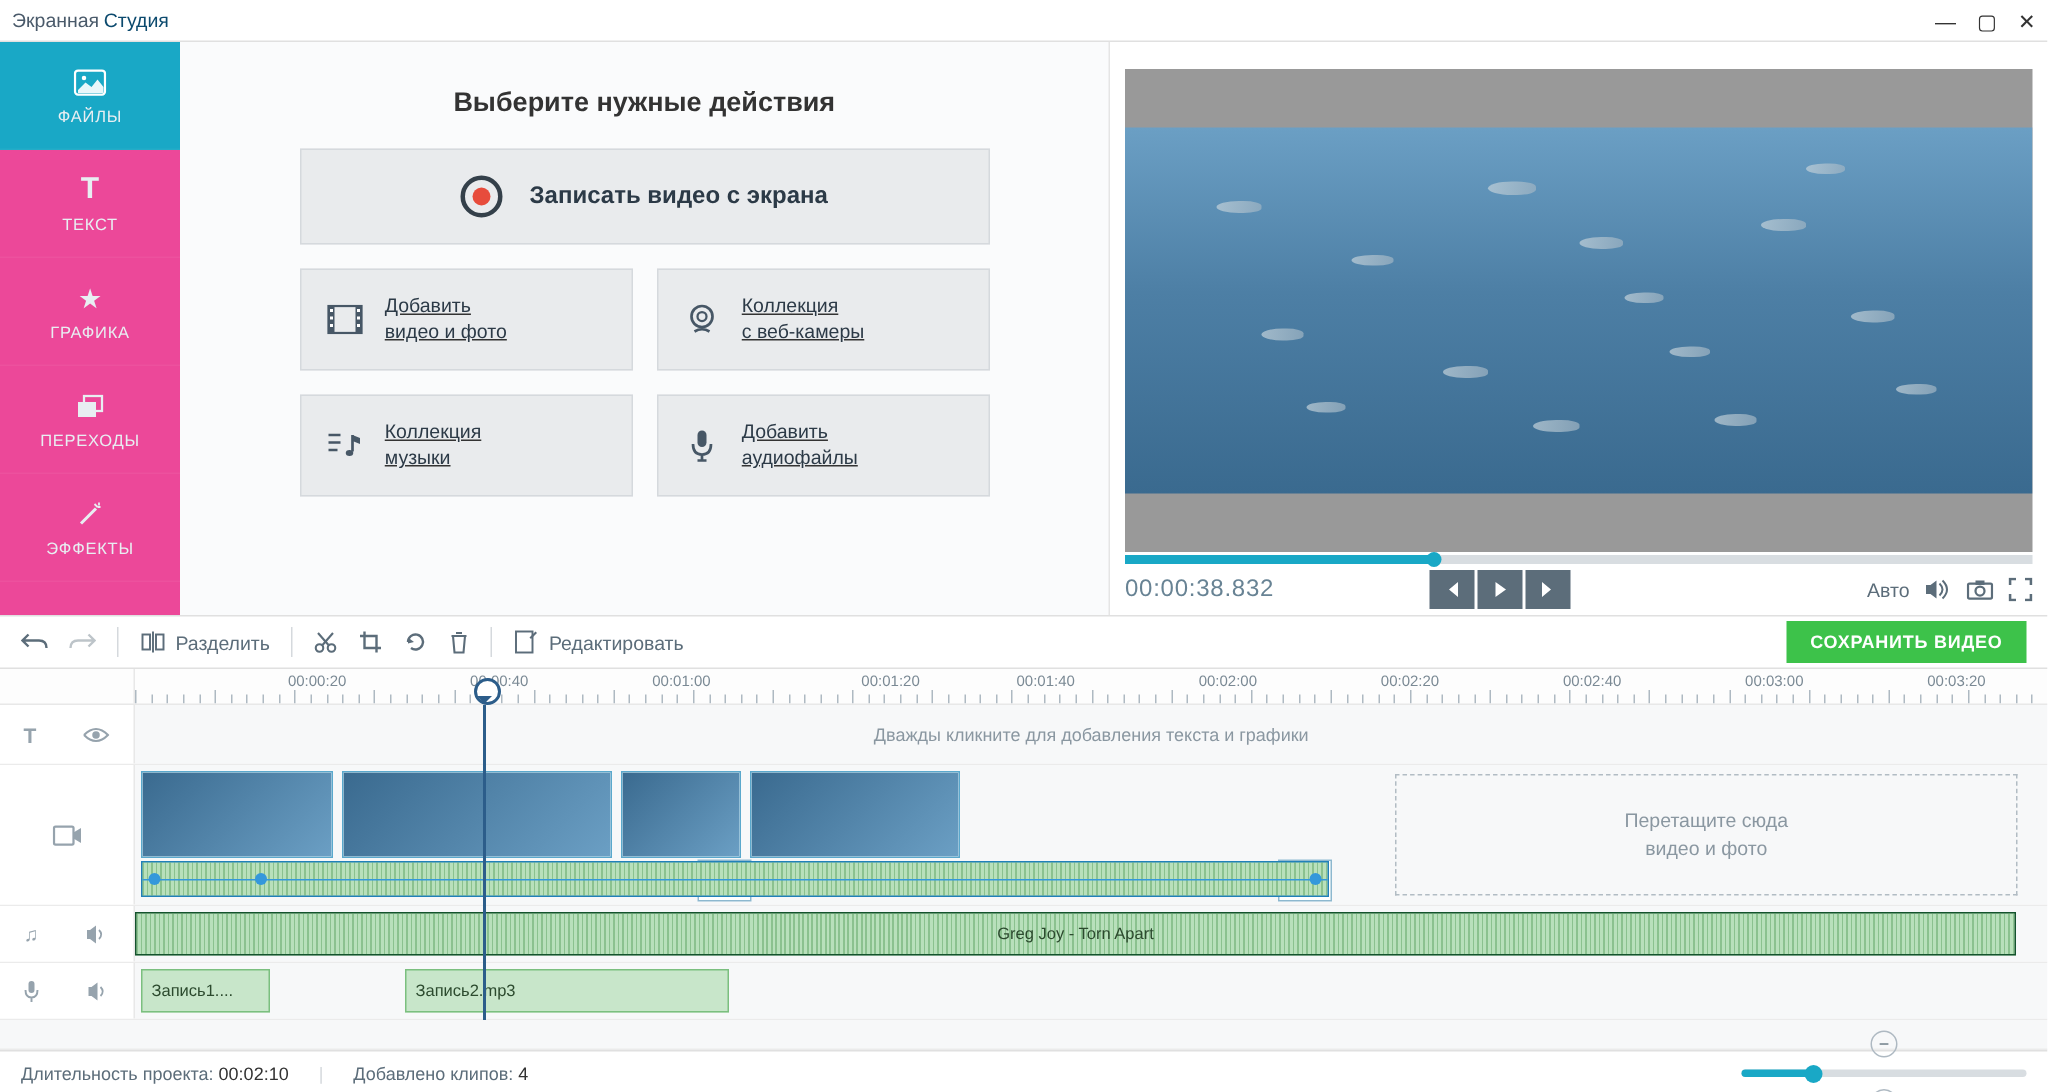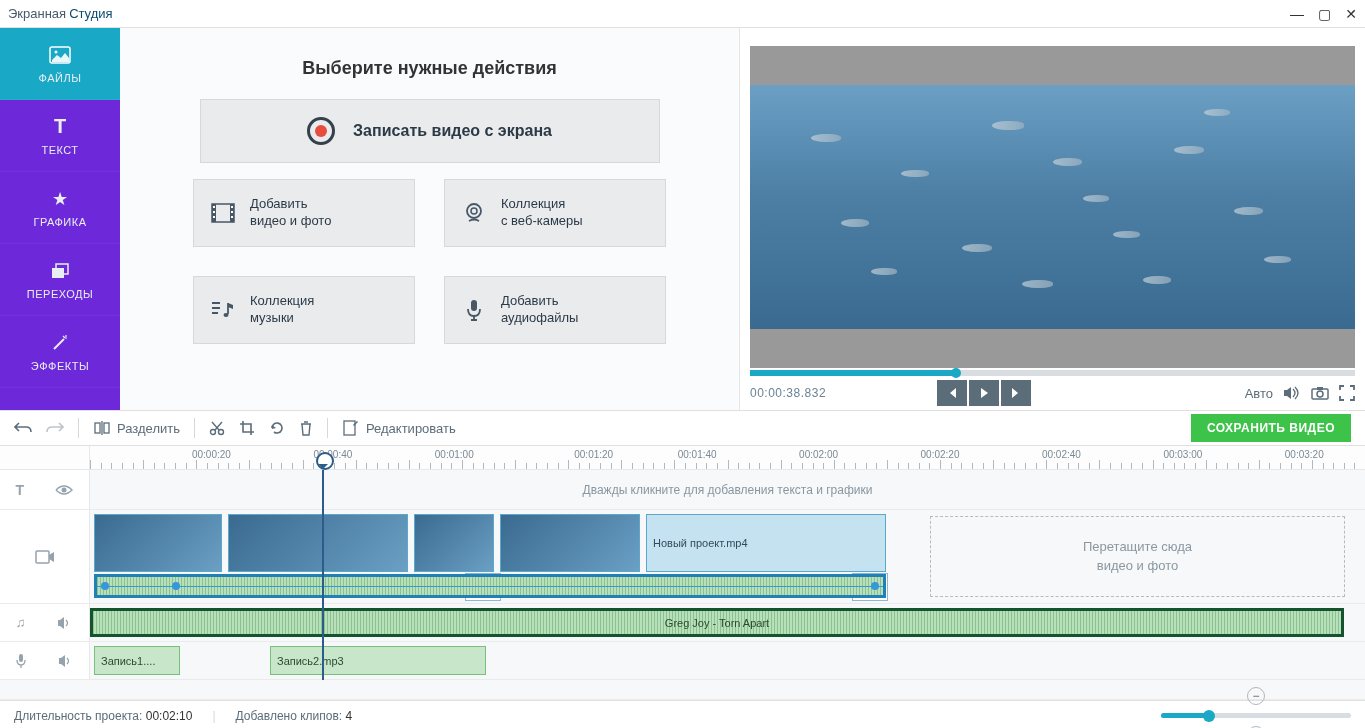--- a/index.html
+++ b/index.html
@@ -11,49 +11,49 @@
 .app-title-b { color:#0c4a6e; font-weight:500; margin-left:3px; }
 .menubar { display:flex; gap:18px; margin-left:30px; }
 .menubar span { cursor:pointer; color:#333; }
 .window-controls { margin-left:auto; display:flex; gap:14px; font-size:14px; color:#333; }
 .window-controls span { cursor:pointer; }
 
 
 .main { display:flex; height:382px; }
 
 
-.sidebar { width:120px; background:#6d28d9; display:flex; flex-direction:column; }
+.sidebar { width:120px; background:#ec4899; display:flex; flex-direction:column; }
 .side-item { height:72px; display:flex; flex-direction:column; align-items:center; justify-content:center; color:#e8eef2; cursor:pointer; gap:6px; border-bottom:1px solid rgba(255,255,255,.05); }
 .side-item.active { background:#19a8c6; position:relative; }
 .side-item.active::after { content:""; position:absolute; right:-8px; top:50%; transform:translateY(-50%); border:8px solid transparent; border-left-color:#19a8c6; }
 .side-item .lbl { font-size:11px; letter-spacing:.5px; }
 .side-ic { width:22px; height:22px; display:flex; align-items:center; justify-content:center; }
 
 
 .center { flex:1; background:#fafbfc; border-right:1px solid #e5e5e5; display:flex; flex-direction:column; align-items:center; padding:20px 40px; position:relative; }
 .center-title { font-size:18px; font-weight:600; color:#333; margin:10px 0 20px; }
 .record-btn { width:460px; height:64px; background:#e9ebed; border:1px solid #d5d9dd; display:flex; align-items:center; justify-content:center; gap:18px; cursor:pointer; margin-bottom:16px; }
 .record-btn .rec-ic { width:28px; height:28px; border:3px solid #34404a; border-radius:50%; display:flex; align-items:center; justify-content:center; }
 .record-btn .rec-ic::after { content:""; width:12px; height:12px; background:#e74c3c; border-radius:50%; }
 .record-btn .txt { font-size:16px; font-weight:600; color:#2c3a47; }
-.btn-grid { display:grid; grid-template-columns:222px 222px; gap:29px; }
+.btn-grid { display:grid; grid-template-columns:222px 222px; gap:16px;text-decoration:underline; }
 .g-btn { height:68px; background:#e9ebed; border:1px solid #d5d9dd; display:flex; align-items:center; padding:0 16px; gap:14px; cursor:pointer; }
 .g-btn .g-ic { width:26px; height:26px; display:flex; align-items:center; justify-content:center; color:#475766; }
 .g-btn .g-txt { display:flex; flex-direction:column; line-height:1.3; color:#2c3a47; font-size:13px; }
 
 
 .preview { width:625px; background:#fff; display:flex; flex-direction:column; }
 .preview-video { flex:1; background:#999; margin:18px 10px 2px; position:relative; overflow:hidden; }
 .fish-bg { position:absolute; inset:12% 0; background:linear-gradient(180deg,#6b9fc4 0%,#4d7fa5 45%,#3a6a8f 100%); }
 .fish { position:absolute; border-radius:50% 40% 40% 50%; background:linear-gradient(90deg,#c5d3db,#9fb4c3); opacity:.7; }
 .prog { height:6px; background:#d8dde1; margin:0 10px; position:relative; }
 .prog-fill { position:absolute; left:0; top:0; bottom:0; width:34%; background:#19a8c6; }
 .prog-thumb { position:absolute; left:34%; top:50%; width:10px; height:10px; background:#19a8c6; border-radius:50%; transform:translate(-50%,-50%); }
 .preview-ctrl { height:34px; display:flex; align-items:center; padding:0 10px; gap:8px; }
-.time-display { color:#688394; font-size:12px; letter-spacing:.5px; }
+.time-display { color:#688394; font-size:16px; letter-spacing:.5px; }
 .play-group { margin-left:auto; display:flex; gap:2px; }
 .play-group .pbtn, .pbtn2 { width:30px; height:26px; background:#5c6d7a; color:#fff; display:flex; align-items:center; justify-content:center; cursor:pointer; }
 .right-group { margin-left:auto; display:flex; align-items:center; gap:10px; color:#5c6d7a; }
 .right-group span { cursor:pointer; }
 
 
 .toolbar { height:36px; background:#fff; border-top:1px solid #e0e0e0; border-bottom:1px solid #e0e0e0; display:flex; align-items:center; padding:0 14px; gap:14px; }
 .toolbar .sep { width:1px; height:20px; background:#d5d9dd; }
 .tb-btn { display:flex; align-items:center; gap:6px; color:#5c6d7a; cursor:pointer; font-size:13px; }
 .tb-ic { width:18px; height:18px; display:flex; align-items:center; justify-content:center; }
@@ -74,21 +74,21 @@
 .tl-body { flex:1; position:relative; background:#f7f8f9; }
 
 .text-hint { position:absolute; left:50%; top:50%; transform:translate(-50%,-50%); color:#8a97a1; font-size:12px; }
 
 .clip { position:absolute; top:4px; bottom:4px; border:1px solid #5aa8cc; background:#a9d4e8; display:flex; align-items:center; overflow:hidden; }
 .clip-thumb { height:100%; background:linear-gradient(135deg,#3a6a8f,#6b9fc4); }
 .clip-label { font-size:11px; color:#34495e; padding:0 6px; white-space:nowrap; }
 .trans-badge { position:absolute; bottom:2px; width:36px; height:28px; background:#fff; border:1px solid #8db8cf; display:flex; flex-direction:column; align-items:center; justify-content:center; font-size:8px; color:#456; }
 .trans-badge .sq { width:20px; height:14px; background:linear-gradient(135deg,#74b9e8,#2e86c1); }
 
-.a-clip { position:absolute; top:4px; bottom:4px; background:#b8e0bb; border:3px solid #14532d; }
+.a-clip { position:absolute; top:4px; bottom:4px; background:#b8e0bb; border:1px solid #14532d; }
 .a-clip .wav { position:absolute; inset:0; background:repeating-linear-gradient(90deg,rgba(90,160,95,.6) 0,rgba(90,160,95,.6) 1px,transparent 1px,transparent 3px); opacity:.8; }
 .a-clip .albl { position:absolute; left:50%; top:50%; transform:translate(-50%,-50%); font-size:11px; color:#2c4a2e; }
 .a-clip.sel { border-color:#2180b8; }
 .vol-line { position:absolute; left:0; right:0; top:50%; height:1px; background:#3498db; }
 .vol-dot { position:absolute; width:8px; height:8px; background:#3498db; border-radius:50%; top:50%; transform:translate(-50%,-50%); }
 
 .rec-clip { position:absolute; top:4px; bottom:4px; background:#c8e6ca; border:1px solid #7bbf7f; display:flex; align-items:center; padding:0 6px; font-size:11px; color:#2c4a2e; white-space:nowrap; overflow:hidden; }
 
 .drop-zone { position:absolute; left:840px; right:20px; top:6px; bottom:6px; border:1px dashed #b2bcc4; display:flex; flex-direction:column; align-items:center; justify-content:center; color:#8a97a1; font-size:13px; line-height:1.4; text-align:center; }
 
@@ -523,23 +523,20 @@
         </div>
       <div class="clip" style="left:138px;width:180px;height:58px">
           <div class="clip-thumb" style="width:100%"></div>
         </div>
       <div class="clip" style="left:324px;width:80px;height:58px">
           <div class="clip-thumb" style="width:100%"></div>
         </div>
       <div class="clip" style="left:410px;width:140px;height:58px">
           <div class="clip-thumb" style="width:100%"></div>
         </div>
-      <div class="clip" style="left:556px;width:240px;height:58px;background:#c5e2f0">
-          <span class="clip-label">Новый проект.mp4</span>
-        </div>
       <div class="trans-badge" style="left:375px">
           <span class="sq"></span>
           <span>2.0</span>
         </div>
       <div class="trans-badge" style="left:762px">
           <span class="sq"></span>
           <span>2.0</span>
         </div>
 
       <div class="a-clip sel" style="left:4px;width:792px;top:64px;height:24px">

